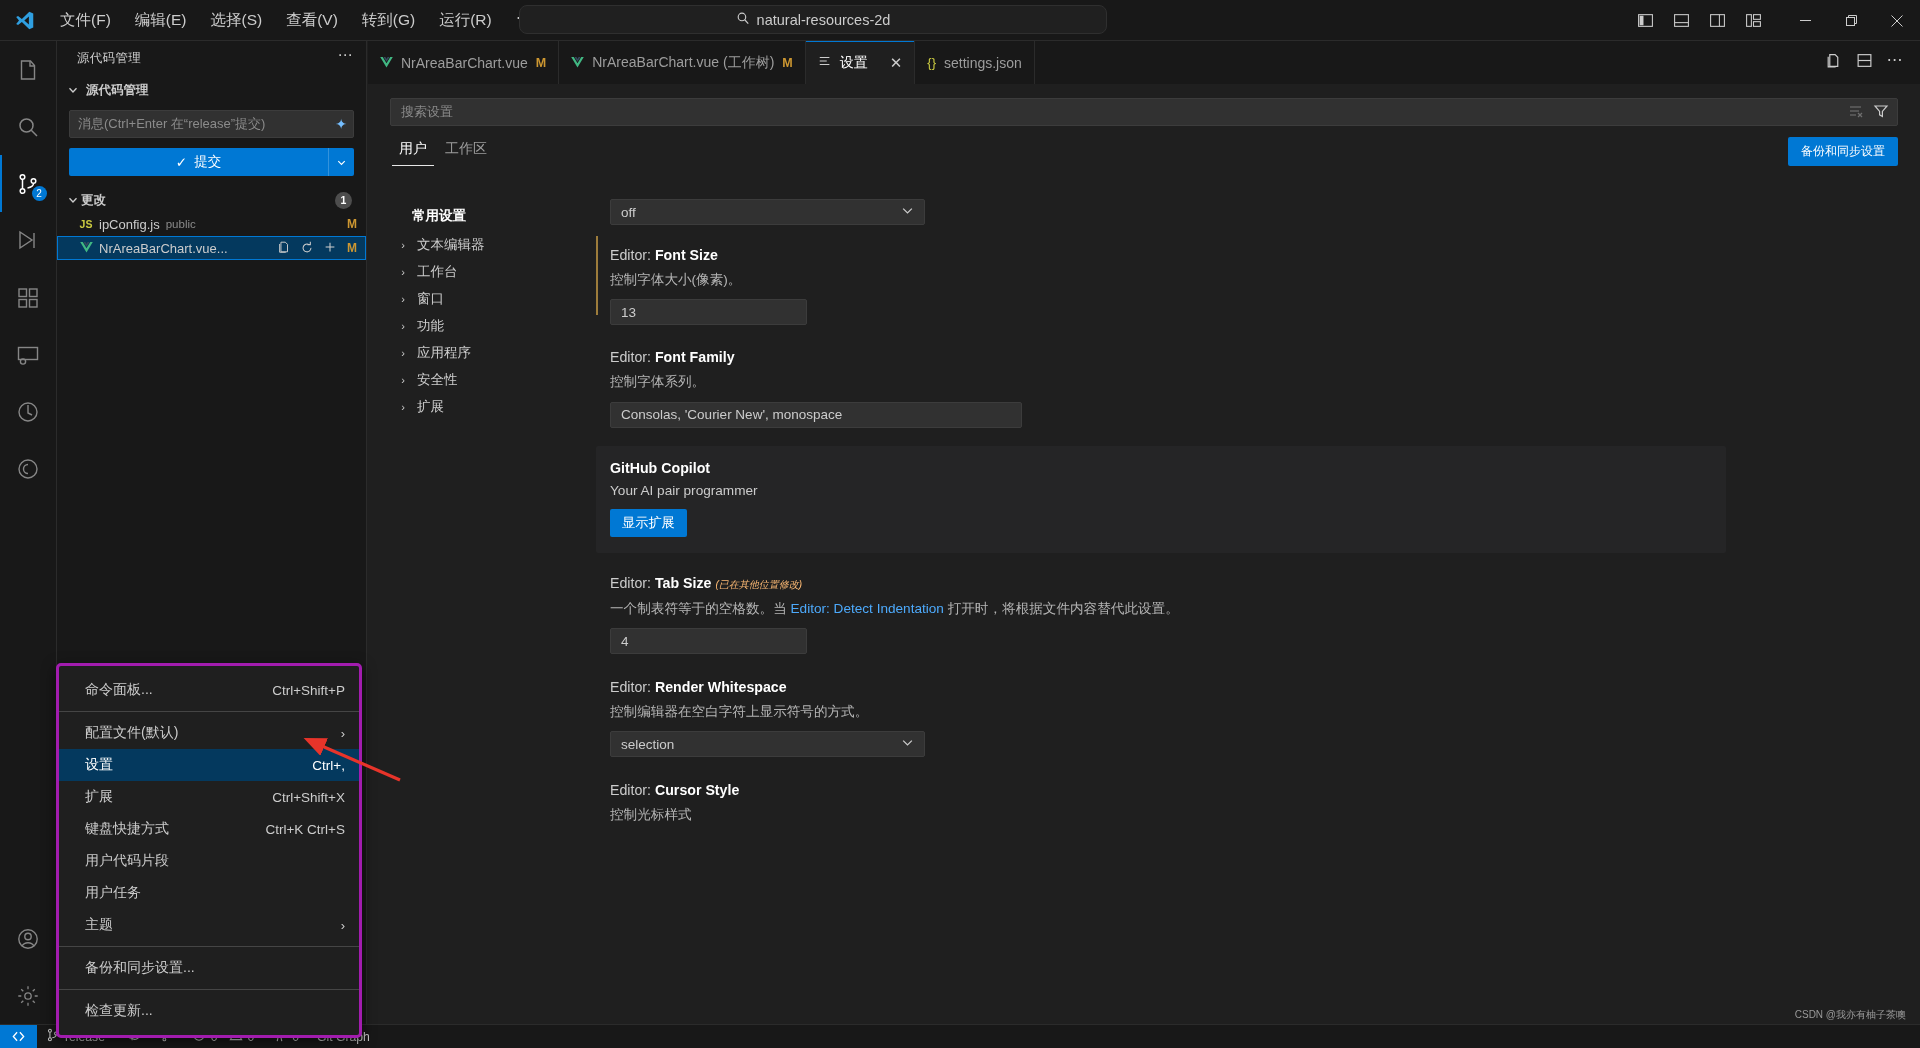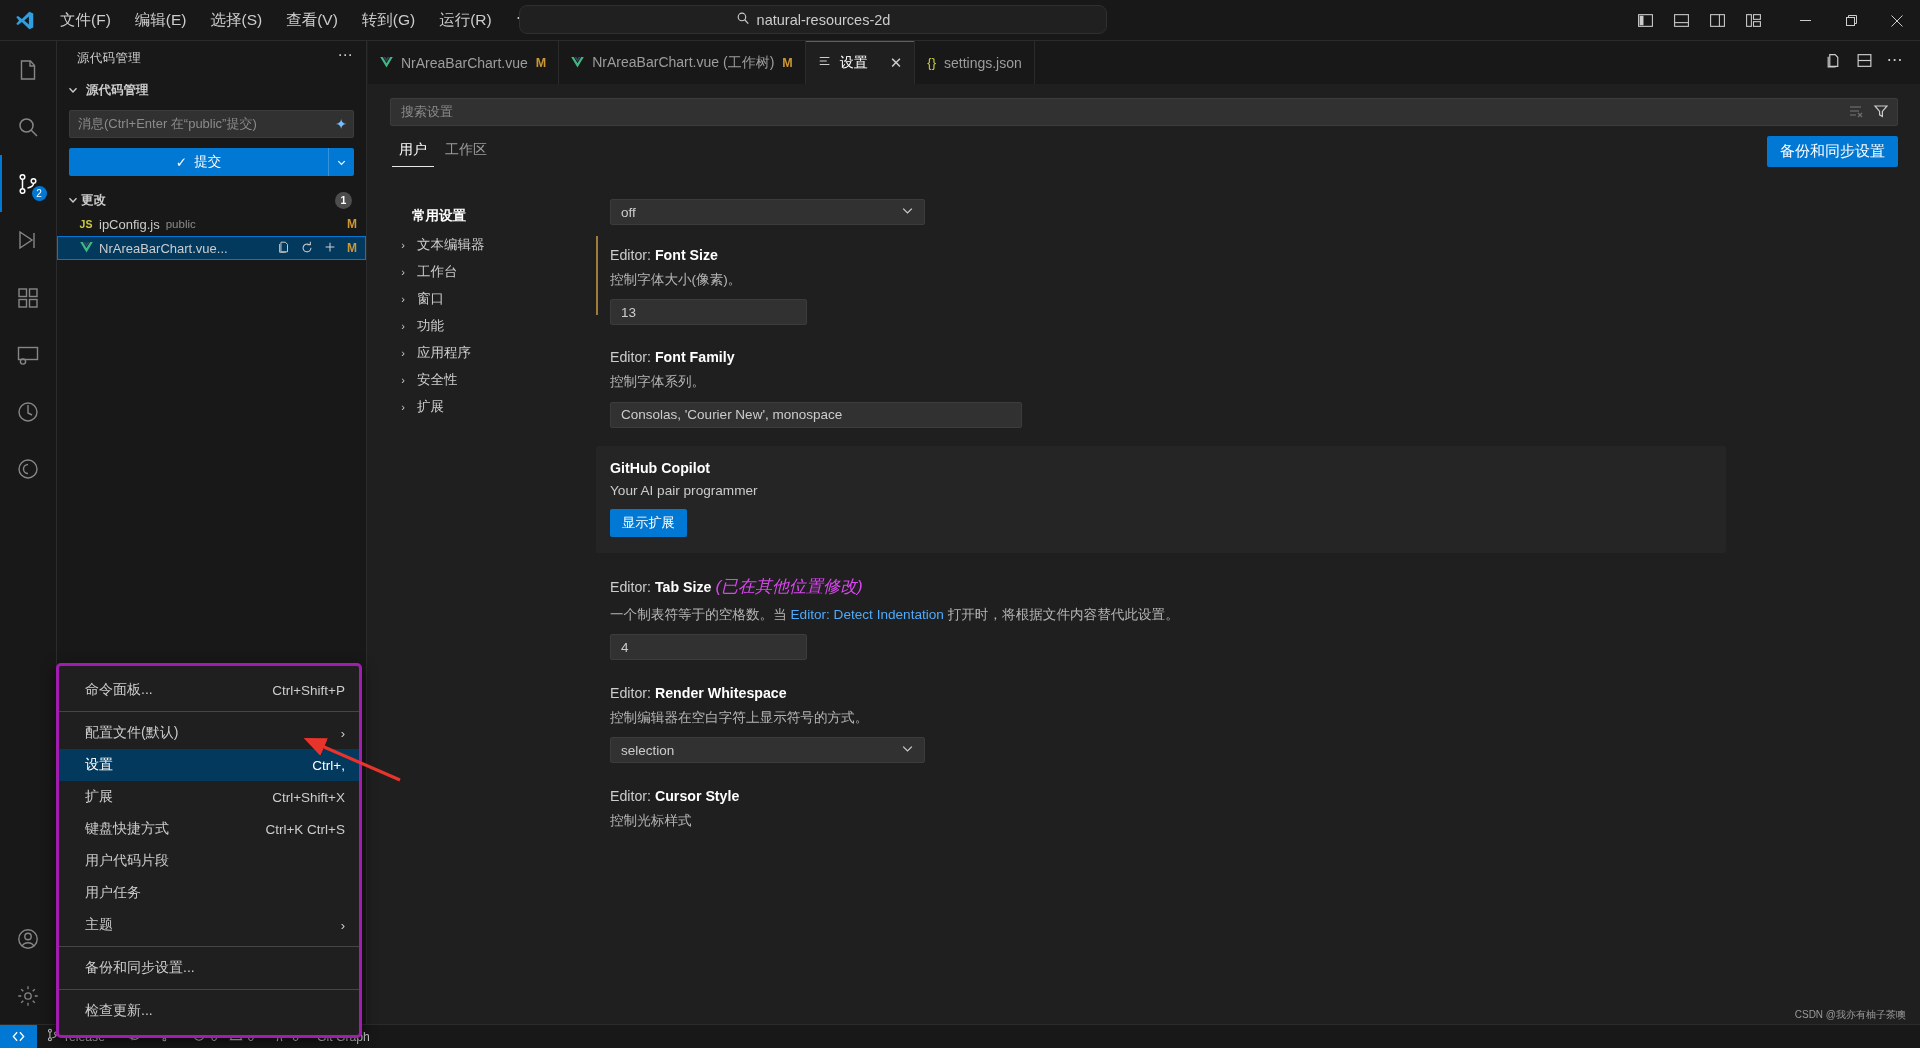--- a/index.html
+++ b/index.html
@@ -170,38 +170,38 @@
   .settings-search {
     flex: 1; height: 28px; background: #313131; border: 1px solid #3c3c3c; border-radius: 2px;
     display:flex; align-items:center; padding: 0 8px 0 10px; color:#8b8b8b; font-size: 13px;
   }
   .search-actions { margin-left:auto; display:flex; align-items:center; gap: 9px; }
   .settings-tabs-row { display:flex; align-items:center; padding: 10px 22px 0 22px; position: relative; }
   .st-tab { font-size: 14px; color: #9d9d9d; padding: 4px 9px 8px 9px; position: relative; }
   .st-tab.active { color: #ffffff; }
   .st-tab.active::after { content:''; position:absolute; left: 2px; right: 2px; bottom: 0; height: 1px; background: #e7e7e7; }
   .sync-btn {
-    margin-left: auto; background: #0078d4; color:#ffffff; font-size: 15px;
+    margin-left: auto; background: #0078d4; color:#ffffff; font-size: 12px;
     padding: 6px 13px; border-radius: 2px;
   }
 
   .settings-main { display:flex; position:absolute; top: 105px; left:0; right:0; bottom:0; }
   .toc { width: 212px; padding: 18px 0 0 20px; }
   .toc-head { font-size: 13.5px; font-weight: bold; color: #ffffff; padding-left: 24px; margin-bottom: 6px; }
   .toc-item { display:flex; align-items:center; gap: 7px; height: 27px; font-size: 13.5px; color: #cccccc; padding-left: 8px; }
   .toc-chev { color: #cccccc; font-size: 11px; width: 14px; text-align:center; }
 
   .settings-list { flex: 1; position: relative; overflow: hidden; padding-left: 8px; }
   .setting-card { padding: 10px 0 0 22px; position: relative; }
   .setting-card.modified::before {
     content:''; position:absolute; left: 8px; top: 11px; bottom: 10px; width: 2px; background: #9d7c3b;
   }
   .setting-title { font-size: 14.2px; color: #cccccc; margin-bottom: 8px; }
   .setting-title b { color: #ffffff; }
-  .setting-title i { color: #d946ef; font-size: 17px; }
+  .setting-title i { color: #fdba74; font-size: 10px; }
   .setting-desc { font-size: 13.6px; color: #b5b5b5; margin-bottom: 10px; line-height: 1.35; }
   .setting-desc a { color: #4daafc; text-decoration: none; }
   .select-ctl {
     height: 26px; background: #313131; border: 1px solid #3c3c3c; border-radius: 2px;
     display:flex; align-items:center; padding: 0 10px; font-size: 13.5px; color: #cccccc;
     justify-content: space-between;
   }
   .input-ctl {
     height: 26px; background: #313131; border: 1px solid #3c3c3c; border-radius: 2px;
     display:flex; align-items:center; padding: 0 10px; font-size: 13.5px; color: #cccccc;
@@ -387,21 +387,21 @@
     <div class="scm-section-head">
       <span class="chev">
         <svg width="12" height="12" viewBox="0 0 12 12" fill="none" stroke="currentColor" stroke-width="1.3">
             <polyline points="2.5,4.2 6,8 9.5,4.2"></polyline>
           </svg>
       </span>
       <span>源代码管理</span>
     </div>
 
     <div class="commit-box">
-      <div class="commit-input">消息(Ctrl+Enter 在“public”提交)</div>
+      <div class="commit-input">消息(Ctrl+Enter 在“release”提交)</div>
       <span class="sparkle">✦</span>
     </div>
 
     <div class="commit-btn-row">
       <div class="commit-btn">
         <span>✓</span>
         <span>提交</span>
       </div>
       <div class="commit-btn-drop">
         <svg width="11" height="11" viewBox="0 0 12 12" fill="none" stroke="#ffffff" stroke-width="1.3">

